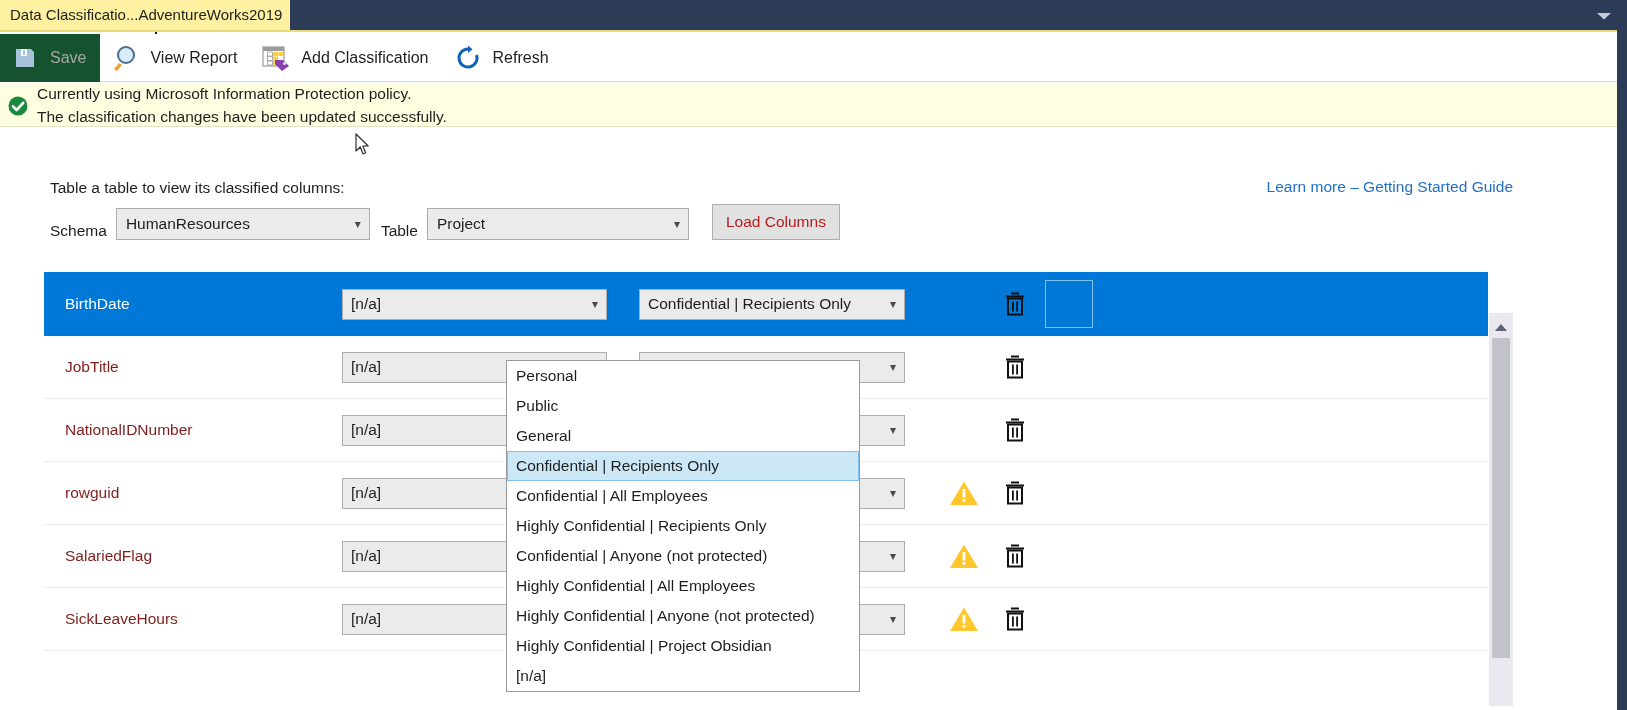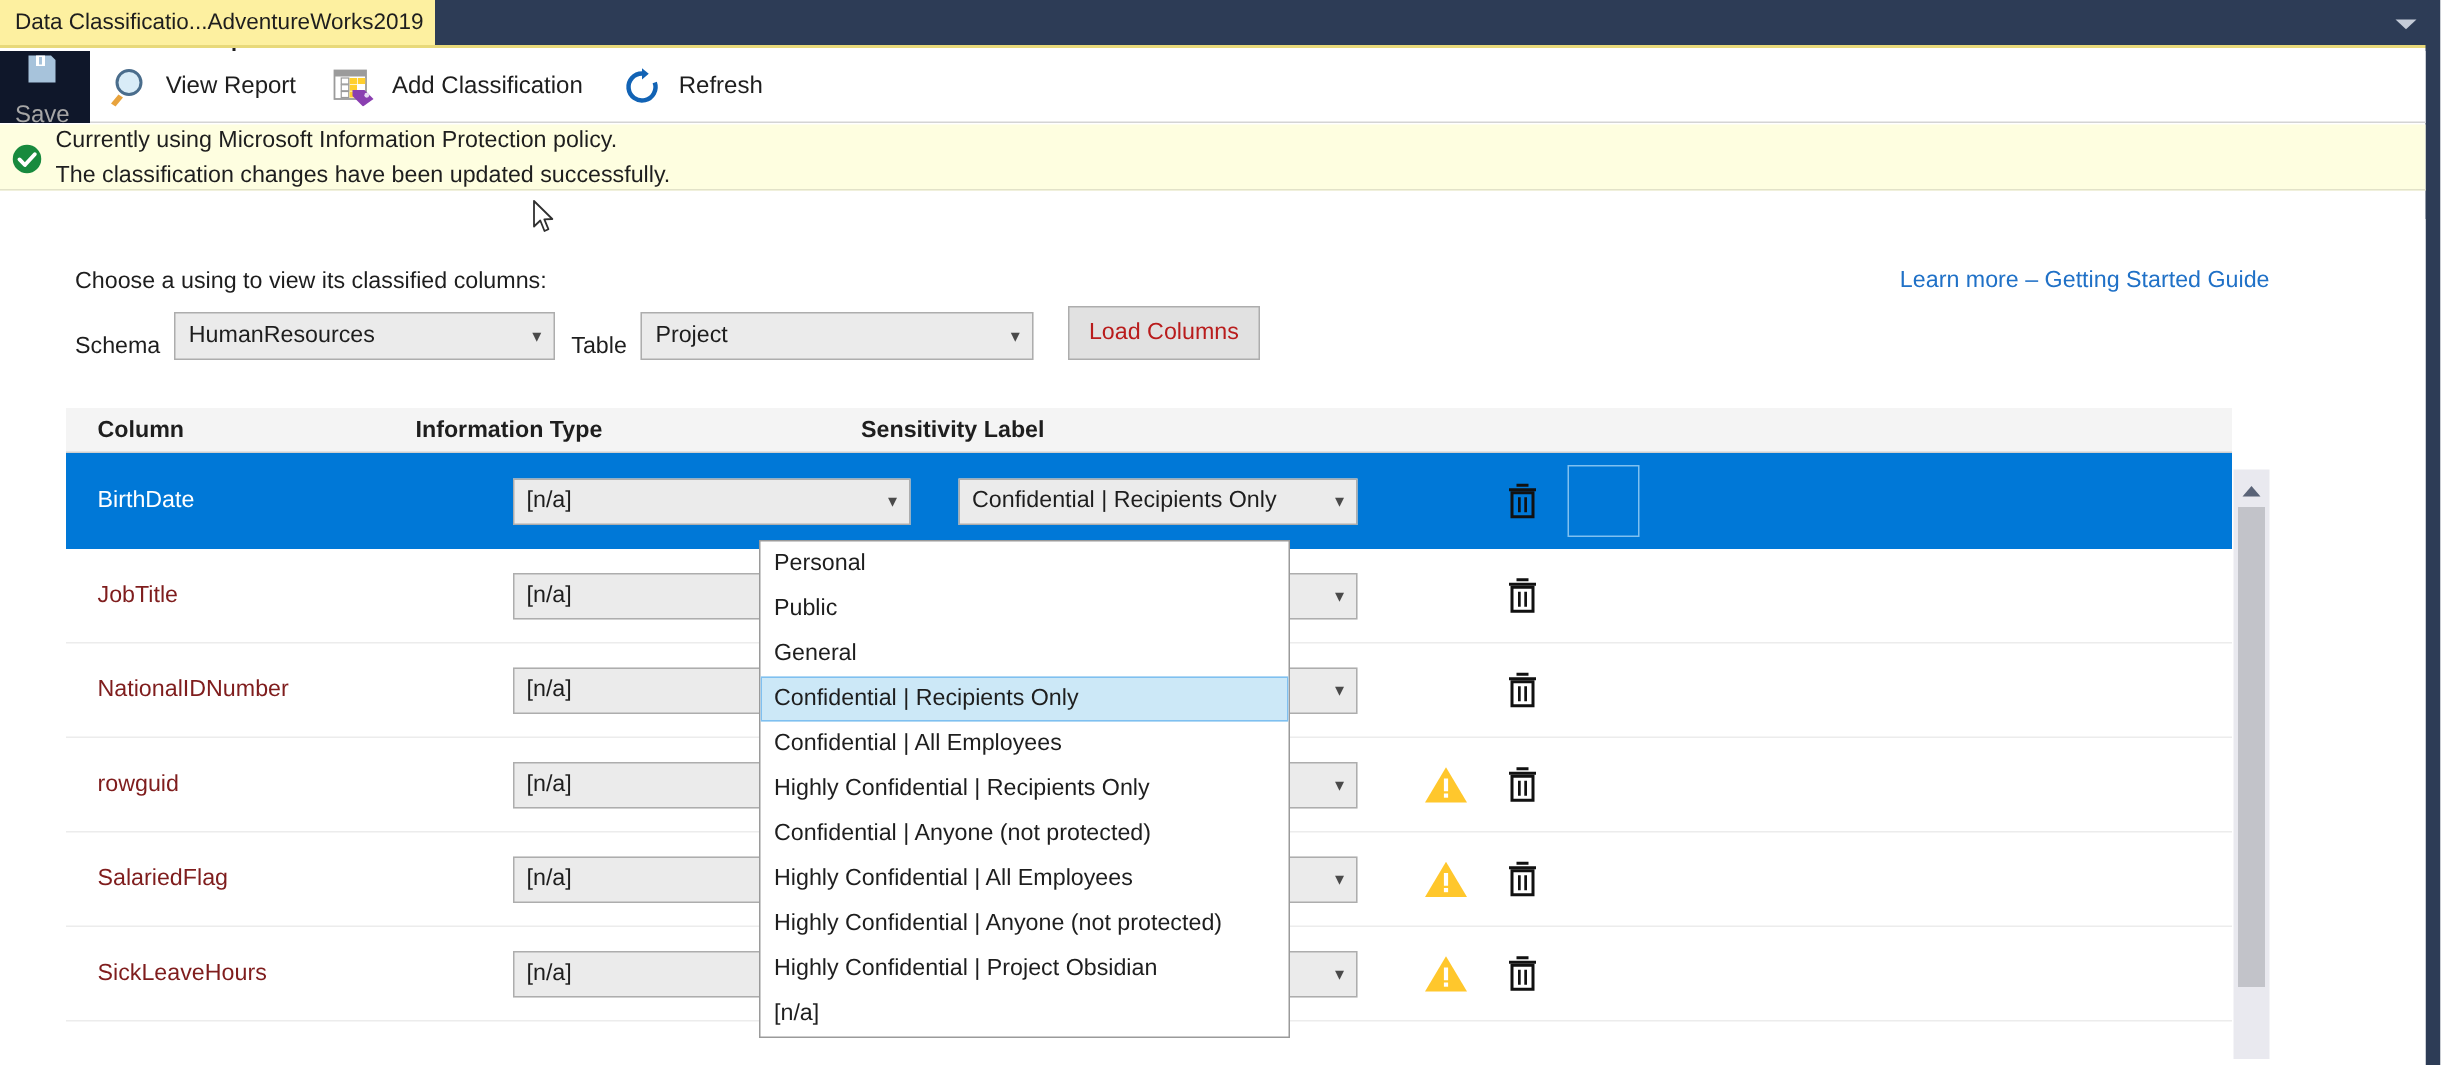--- a/index.html
+++ b/index.html
@@ -58,21 +58,21 @@
   .toolbar {
     position: absolute; left: 0; top: 34px; width: 1617px; height: 48px;
     background: #ffffff;
     border-bottom: 1px solid #d4d4d4;
     display: flex; align-items: center;
   }
   .tb-item {
     height: 48px; display: flex; align-items: center;
     padding: 0 14px 0 10px; gap: 10px;
   }
-  .tb-item.disabled { background: #0f172a; flex-direction: column; }
+  .tb-item.disabled { background: #14532d; }
   .tb-label { font-size: 16px; color: #1e1e1e; white-space: nowrap; }
   .tb-label.dim { color: #a6a6a6; }
   .tb-icon { width: 30px; height: 30px; display: flex; align-items: center; justify-content: center; }
 
   
   .infobar {
     position: absolute; left: 0; top: 83px; width: 1617px; height: 44px;
     background: #fefee0;
     border-bottom: 1px solid #e2e2c8;
     display: flex; align-items: center; padding-left: 7px;
@@ -274,44 +274,39 @@
     </svg>
   </span>
   <div>
     <div class="infobar-text">Currently using Microsoft Information Protection policy.</div>
     <div class="infobar-text">The classification changes have been updated successfully.</div>
   </div>
 </div>
 
 <div class="content">
 
-  <div class="choose-label">Choose a using to view its classified columns:</div>
+  <div class="choose-label">Table a table to view its classified columns:</div>
   <a href="#" class="learn-link">Learn more – Getting Started Guide</a>
 
   <div class="selector-row">
     <span class="sel-label">Schema</span>
     <div class="combo schema">
       <span>HumanResources</span>
       <span class="chev">▾</span>
     </div>
     <span class="gap"></span>
     <span class="sel-label">Table</span>
     <div class="combo table">
       <span>Project</span>
       <span class="chev">▾</span>
     </div>
     <div class="btn-load">Load Columns</div>
   </div>
 
   <div class="grid">
-    <div class="grid-head">
-      <div class="c-col">Column</div>
-      <div class="c-info">Information Type</div>
-      <div class="c-sens">Sensitivity Label</div>
-    </div>
 
     <div class="grid-body">
 
       <div class="row selected">
         <div class="col-name">BirthDate</div>
         <div class="cell-combo cell-info">
           <span>[n/a]</span>
           <span class="chev">▾</span>
         </div>
         <div class="cell-combo cell-sens">

